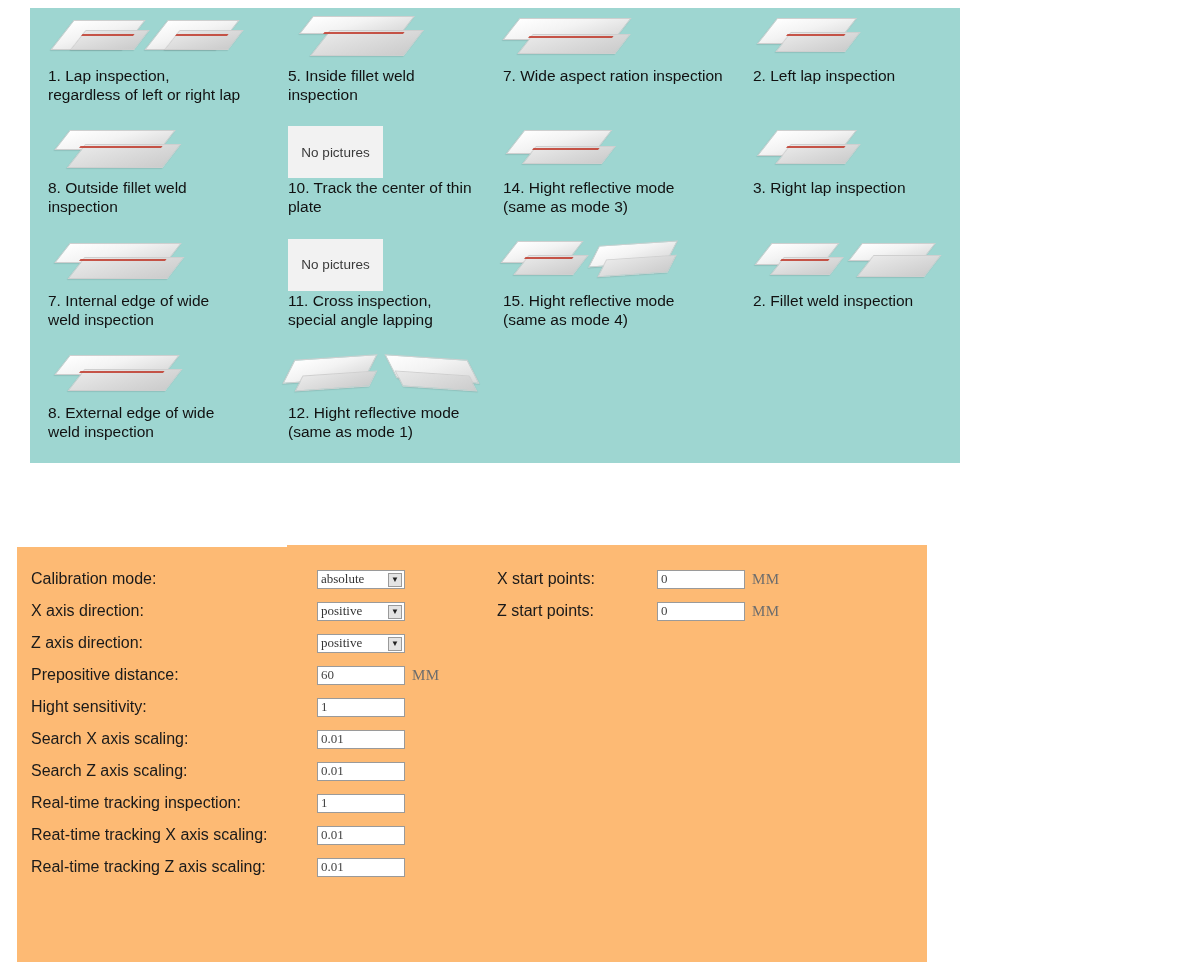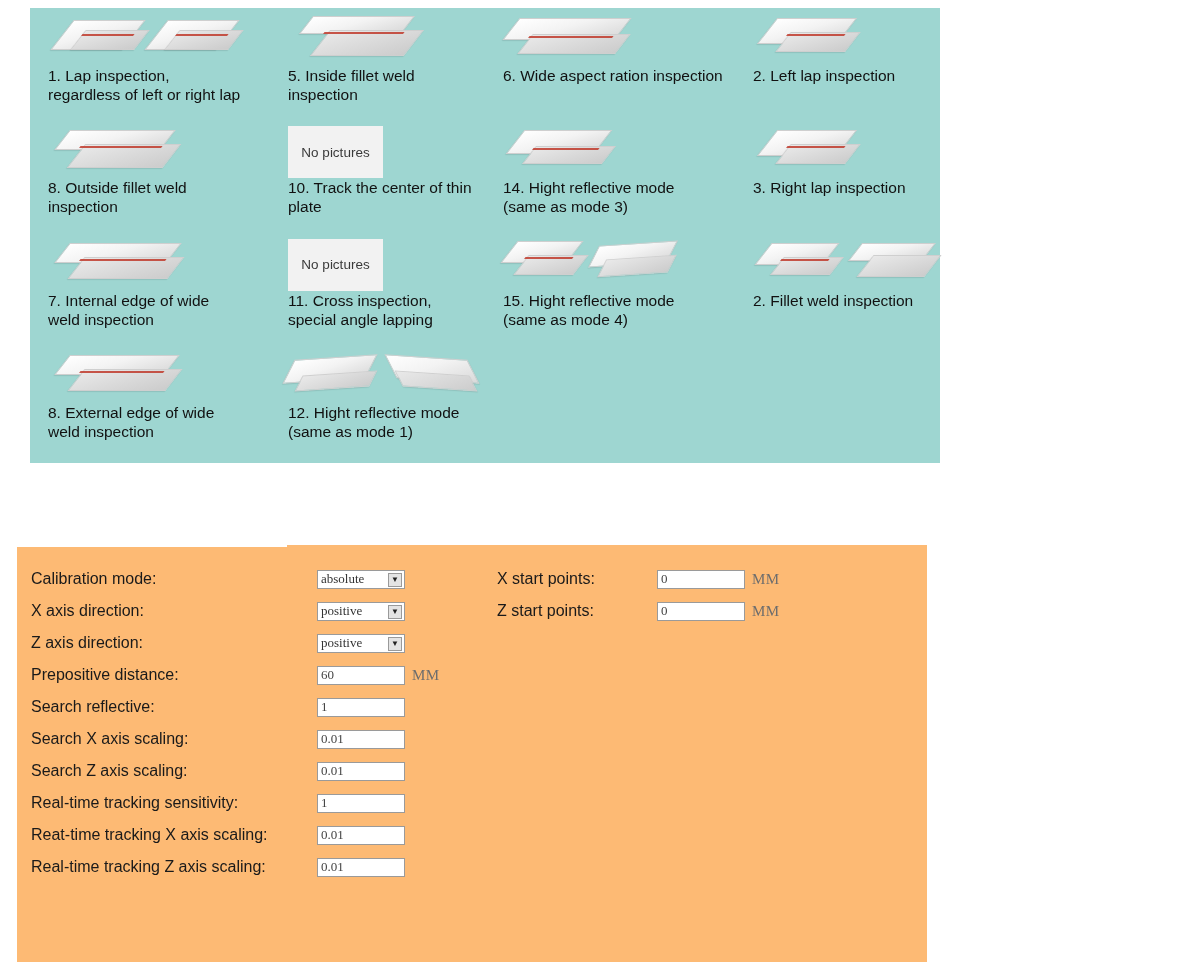--- a/index.html
+++ b/index.html
@@ -16,20 +16,21 @@
   }
 
   
   #modes-panel {
     position: absolute;
     left: 30px;
     top: 8px;
     width: 910px;
     height: 455px;
     background: #9ed6d1;
+    padding-left: 20px;
   }
   #modes-grid {
     position: absolute;
     left: 0; top: 0; right: 0; bottom: 0;
     display: grid;
     grid-template-columns: 240px 215px 250px 205px;
     grid-template-rows: repeat(4, 1fr);
     padding: 6px 0 0 18px;
     box-sizing: border-box;
   }
@@ -206,21 +207,21 @@
       <div class="mode-label">5. Inside fillet weld
     inspection</div>
     </div>
 
     <div class="mode-cell">
       <div class="mode-art">
         <div class="plate sk" style="left:8px;top:4px;width:110px;height:20px;"></div>
         <div class="plate sk shade" style="left:22px;top:20px;width:96px;height:18px;"></div>
         <div class="seam" style="left:26px;top:22px;width:84px;"></div>
       </div>
-      <div class="mode-label">6. Wide aspect ration inspection</div>
+      <div class="mode-label">7. Wide aspect ration inspection</div>
     </div>
 
 
     <div class="mode-cell">
       <div class="mode-art">
         <div class="plate sk" style="left:14px;top:4px;width:78px;height:24px;"></div>
         <div class="plate sk shade" style="left:30px;top:18px;width:68px;height:18px;"></div>
         <div class="seam" style="left:34px;top:20px;width:58px;"></div>
       </div>
       <div class="mode-label">2. Left lap inspection</div>
@@ -369,42 +370,42 @@
 
     <div class="frow">
       <div class="flabel">Prepositive distance:</div>
       <div class="fctl">
         <input class="ftext" value="60" style="">
         <span class="unit">MM</span>
       </div>
     </div>
 
     <div class="frow">
-      <div class="flabel">Search reflective:</div>
+      <div class="flabel">Hight sensitivity:</div>
       <div class="fctl">
         <input class="ftext" value="1" style="">
       </div>
     </div>
 
     <div class="frow">
       <div class="flabel">Search X axis scaling:</div>
       <div class="fctl">
         <input class="ftext" value="0.01" style="">
       </div>
     </div>
 
     <div class="frow">
       <div class="flabel">Search Z axis scaling:</div>
       <div class="fctl">
         <input class="ftext" value="0.01" style="">
       </div>
     </div>
 
     <div class="frow">
-      <div class="flabel">Real-time tracking sensitivity:</div>
+      <div class="flabel">Real-time tracking inspection:</div>
       <div class="fctl">
         <input class="ftext" value="1" style="">
       </div>
     </div>
 
     <div class="frow">
       <div class="flabel">Reat-time tracking X axis scaling:</div>
       <div class="fctl">
         <input class="ftext" value="0.01" style="">
       </div>

